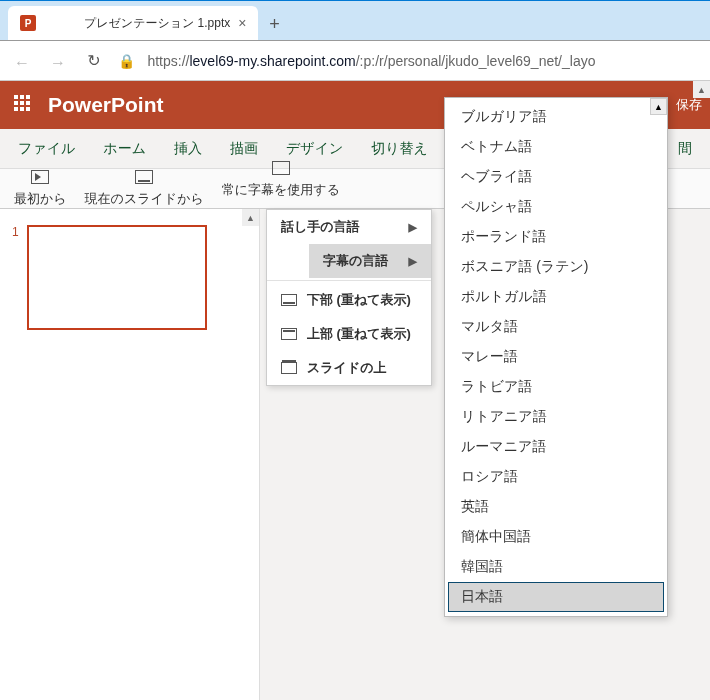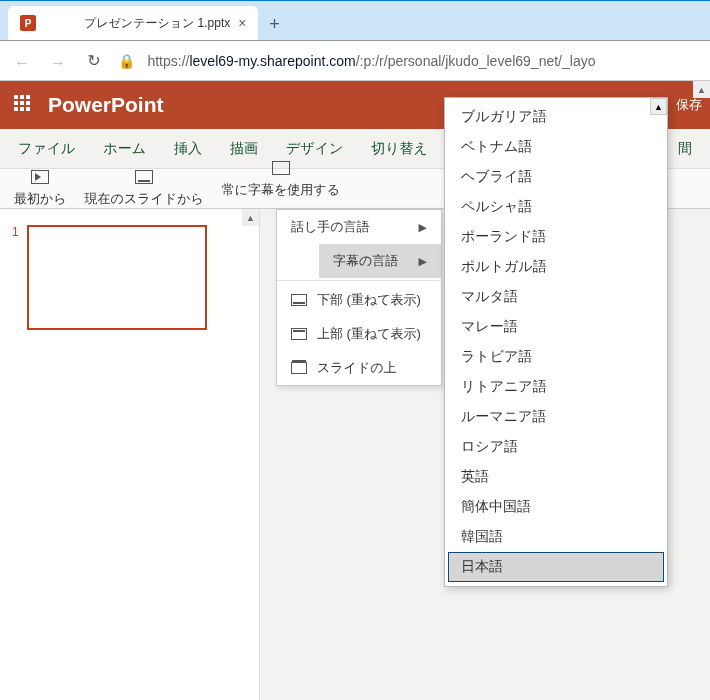--- a/index.html
+++ b/index.html
@@ -35,21 +35,21 @@
     .cmd-icon.from-current::after { content: ''; position: absolute; left: 2px; right: 2px; bottom: 1px; height: 2px; background: #555; }
     .chev { font-size: 10px; color: #555; margin-left: 2px; }
     
     .workspace { position: relative; height: 532px; background: #f3f2f1; display: flex; }
     .thumb-panel { width: 260px; background: #fff; border-right: 1px solid #ddd; padding: 16px 12px; overflow-y: auto; position: relative; }
     .thumb-wrap { display: flex; gap: 8px; }
     .thumb-num { font-size: 12px; color: #b7472a; }
     .thumb { width: 180px; height: 105px; background: #fff; border: 2px solid #c43e1c; }
     .main-area { flex: 1; background: #f3f2f1; position: relative; }
     
-    .dropdown-menu { position: absolute; top: 0; left: 276px; width: 166px; background: #fff; border: 1px solid #ccc; box-shadow: 2px 2px 6px rgba(0,0,0,0.15); font-size: 13px; z-index: 5; }
+    .dropdown-menu { position: absolute; top: 0; left: 266px; width: 166px; background: #fff; border: 1px solid #ccc; box-shadow: 2px 2px 6px rgba(0,0,0,0.15); font-size: 13px; z-index: 5; font-weight: bold; }
     .menu-item { padding: 8px 14px; display: flex; align-items: center; gap: 10px; cursor: pointer; color: #333; justify-content: space-between; }
     .menu-item .left { display: flex; align-items: center; gap: 10px; }
     .menu-item.selected { background: #e1e1e1; }
     .menu-item.highlighted { background: #d9d9d9; margin-left: 42px; }
     .menu-sep { height: 1px; background: #e1e1e1; margin: 2px 0; }
     .menu-arrow { font-size: 11px; color: #555; }
     .pos-icon { width: 16px; height: 12px; border: 1.5px solid #555; position: relative; flex-shrink: 0; }
     .pos-icon.bottom-over::after { content:''; position:absolute; left:1px; right:1px; bottom:1px; height:2px; background:#555; }
     .pos-icon.top-over::after { content:''; position:absolute; left:1px; right:1px; top:1px; height:2px; background:#555; }
     .pos-icon.below::after { content:''; position:absolute; left:0; right:0; bottom:-3px; height:2px; background:#555; }
@@ -171,20 +171,21 @@
     </div>
   </div>
 
   <div class="lang-menu" id="lang-menu">
     <div class="lang-scroll-up">▲</div>
   <div class="lang-item">ブルガリア語</div>
       <div class="lang-item">ベトナム語</div>
       <div class="lang-item">ヘブライ語</div>
       <div class="lang-item">ペルシャ語</div>
       <div class="lang-item">ポーランド語</div>
+      <div class="lang-item">ボスニア語 (ラテン)</div>
       <div class="lang-item">ポルトガル語</div>
       <div class="lang-item">マルタ語</div>
       <div class="lang-item">マレー語</div>
       <div class="lang-item">ラトビア語</div>
       <div class="lang-item">リトアニア語</div>
       <div class="lang-item">ルーマニア語</div>
       <div class="lang-item">ロシア語</div>
       <div class="lang-item">英語</div>
       <div class="lang-item">簡体中国語</div>
       <div class="lang-item">韓国語</div>

